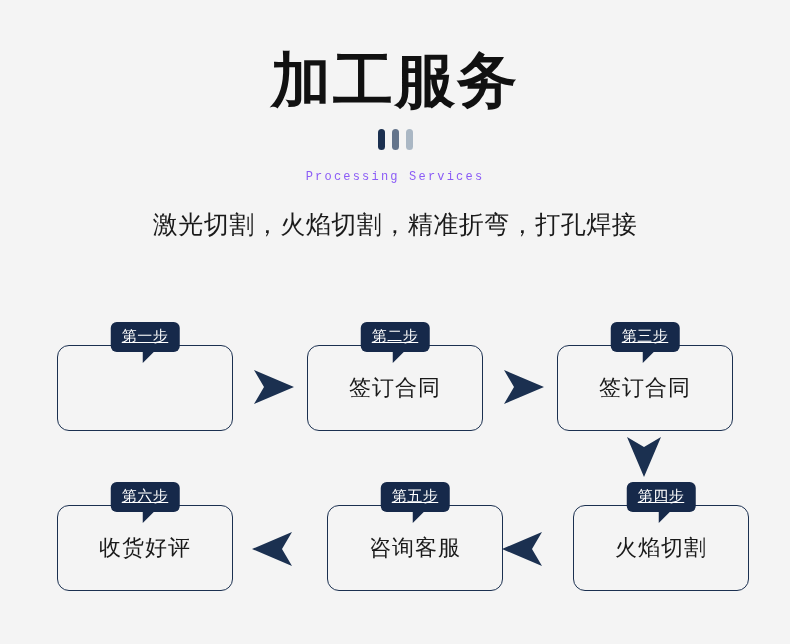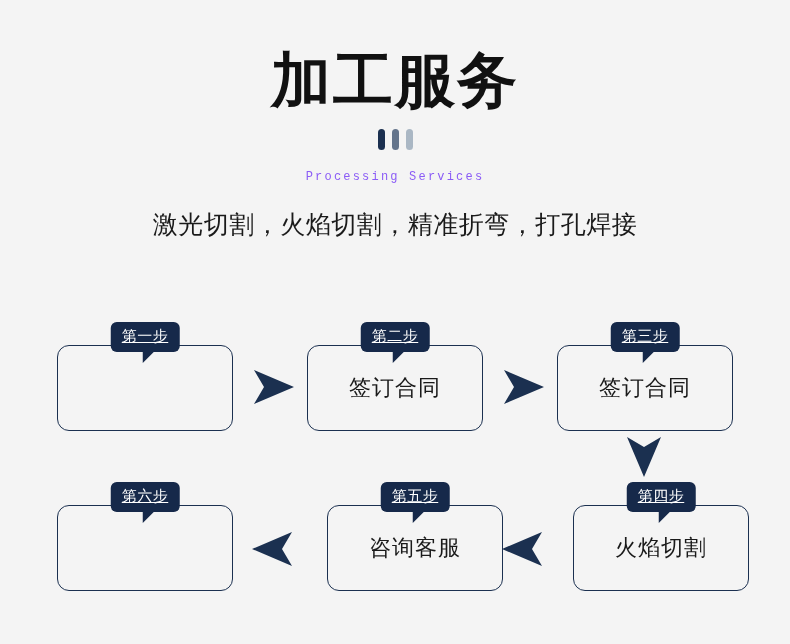--- a/index.html
+++ b/index.html
@@ -206,20 +206,21 @@
       <span class="step-label">火焰切割</span>
     </div>
 
     <div class="step step-5">
       <span class="badge">第五步</span>
       <span class="step-label">咨询客服</span>
     </div>
 
     <div class="step step-6">
       <span class="badge">第六步</span>
+      <span class="step-label">收货好评</span>
     </div>
 
     <div class="arrow arrow-r1">
       <svg viewBox="0 0 44 38" xmlns="http://www.w3.org/2000/svg" aria-hidden="true">
         <path d="M2 2 L42 19 L2 36 L12 19 Z" fill="#1b3050"></path>
       </svg>
     </div>
 
     <div class="arrow arrow-r2">
       <svg viewBox="0 0 44 38" xmlns="http://www.w3.org/2000/svg" aria-hidden="true">

